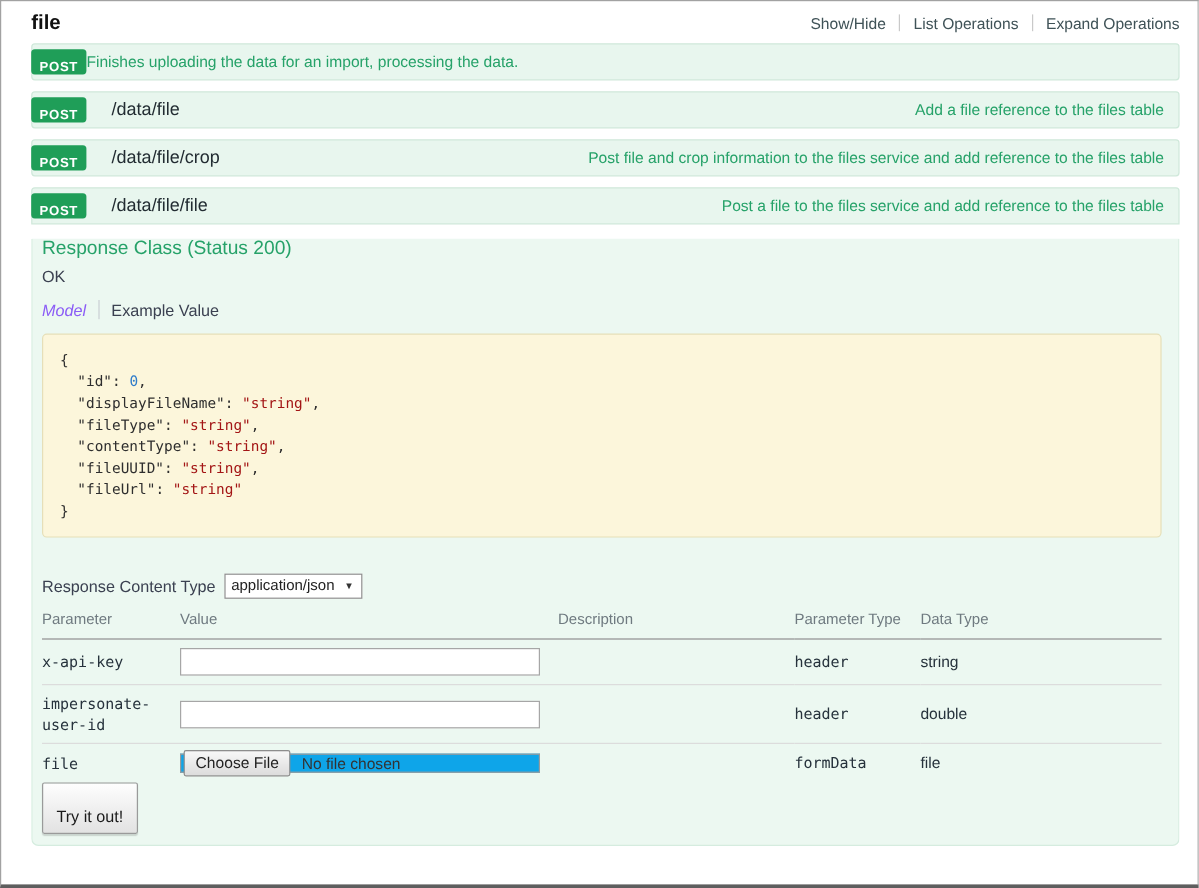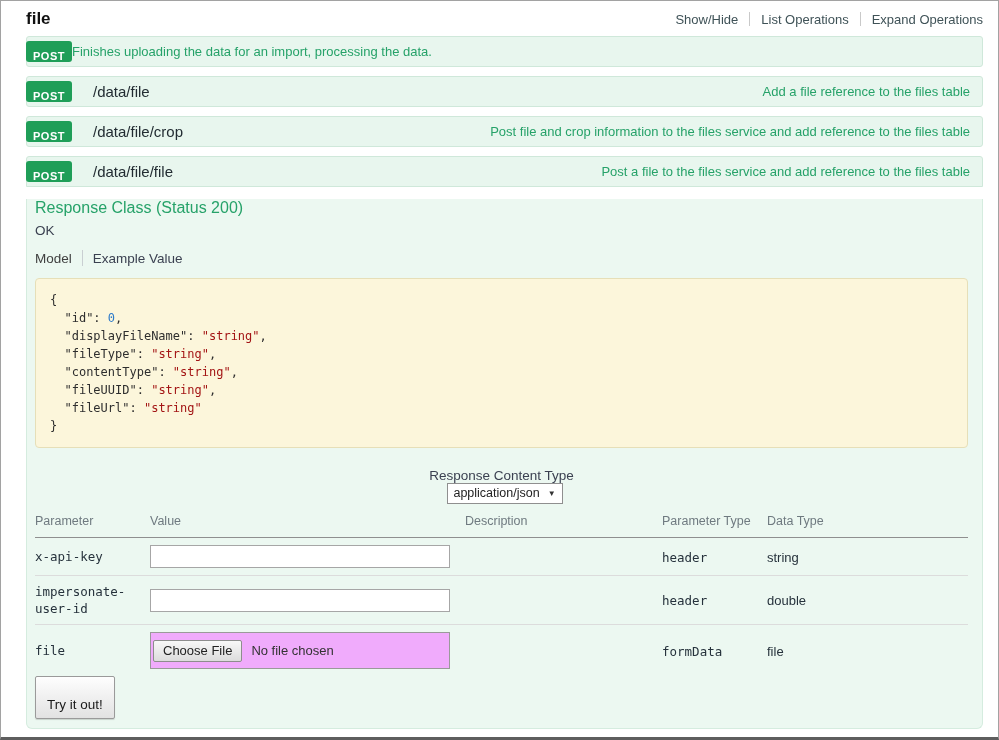--- a/index.html
+++ b/index.html
@@ -40,35 +40,35 @@
   .op-group .op-row { margin-bottom:0; border-radius:3px 3px 0 0; }
   .op-panel {
     background:#ecf8f1; border:1px solid #d5ecdf; border-top:none;
     border-radius:0 0 6px 6px; padding:0 14px 9px 8px;
   }
 
   .resp-class-heading { margin-top:12px; font-size:16px; font-weight:normal; color:#26a269; }
   .resp-status-text { margin-top:6px; font-size:13.5px; color:#3b4151; }
 
   .tabs { margin-top:12px; display:flex; align-items:center; font-size:13.5px; }
-  .tab-inactive { color:#404040; cursor:pointer; }
+  .tab-inactive { color:#8b5cf6; cursor:pointer;font-style:italic; }
   .tab-sep { border-left:1px solid #c9cfd2; height:16px; margin:0 10px; }
   .tab-active { color:#3b4151; font-weight:500; cursor:pointer; }
 
   .code-box {
     margin-top:12px; background:#fcf6db; border:1px solid #e6dfb8; border-radius:4px;
     padding:12px 14px; font-family:"DejaVu Sans Mono", monospace;
     font-size:12px; line-height:18px; color:#2e2e2e;
   }
   .code-box .cl { white-space:pre; }
   .code-box .jk { color:#2e2e2e; }
   .code-box .js { color:#a31515; }
   .code-box .jn { color:#2d7bca; }
 
-  .ctype-row { margin-top:20px; display:flex; align-items:center; font-size:13.5px; color:#3b4151;flex-direction:column; }
+  .ctype-row { margin-top:30px; display:flex; align-items:center; font-size:13.5px; color:#3b4151; }
   .fake-select {
     display:inline-flex; align-items:center; margin-left:7px;
     border:1px solid #8f8f8f; background:#fff; padding:2px 6px 3px 5px;
     font-size:12.5px; color:#222; cursor:pointer;text-align:right;
   }
   .fake-select .arrow { font-size:8px; margin-left:8px; color:#333; }
 
   .params-heading { margin-top:14px; font-size:16px; font-weight:normal; color:#26a269; }
 
   table.params { margin-top:2px; width:100%; border-collapse:collapse; table-layout:fixed; }
@@ -86,21 +86,21 @@
   .param-type { font-family:"DejaVu Sans Mono", monospace; font-size:12.5px; color:#26323c; }
   .data-type { font-size:13px; color:#26323c; }
   .param-desc { font-size:13px; color:#26323c; }
 
   input.param-input {
     width:300px; height:23px; border:1px solid #a6a6a6; background:#fff;
     font-size:13px; padding:2px 5px; border-radius:0; outline:none;
   }
 
   .file-control {
-    width:300px; height:37px; border:1px solid #9a9a9a; background:#f0abfc;
+    width:300px; height:16px; border:1px solid #9a9a9a; background:#0ea5e9;
     display:flex; align-items:center;
   }
   .choose-file-btn {
     flex:0 0 auto; margin:2px; padding:2px 9px 3px; font-size:13px; color:#222;
     border:1px solid #8d8d8d; border-radius:2px;
     background:linear-gradient(#f8f8f8,#dcdcdc); cursor:pointer;
   }
   .file-status { font-size:13px; color:#333; margin-left:7px; white-space:nowrap; }
 
   .try-btn {

